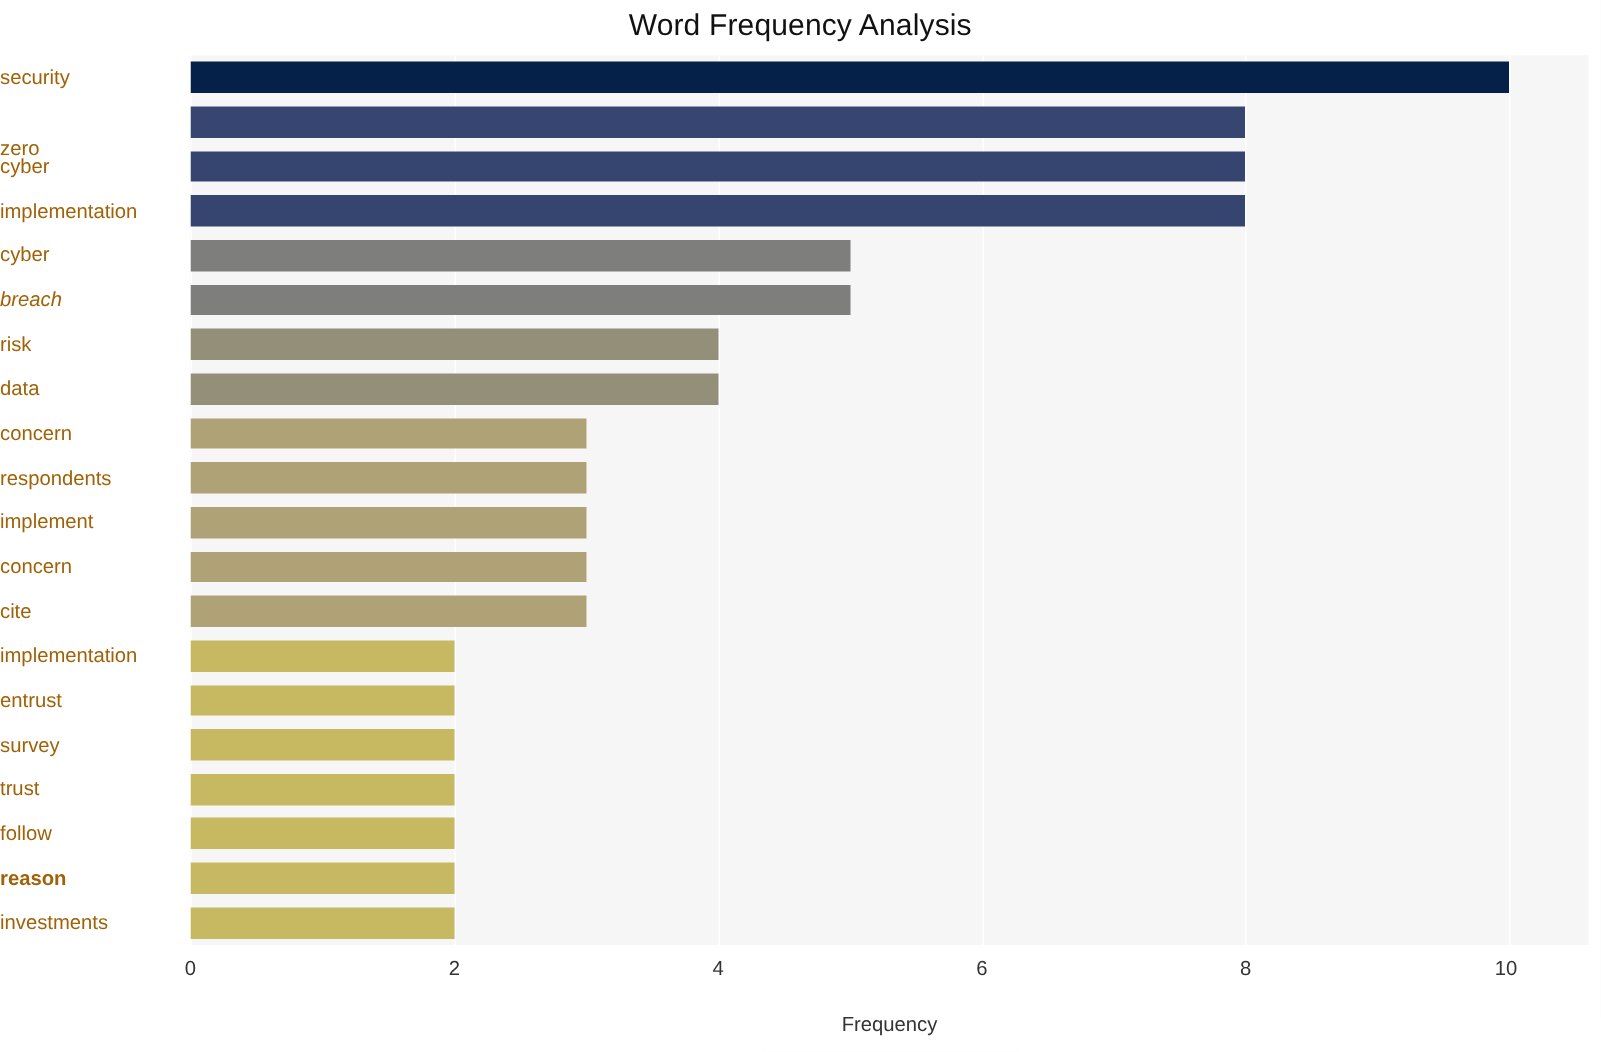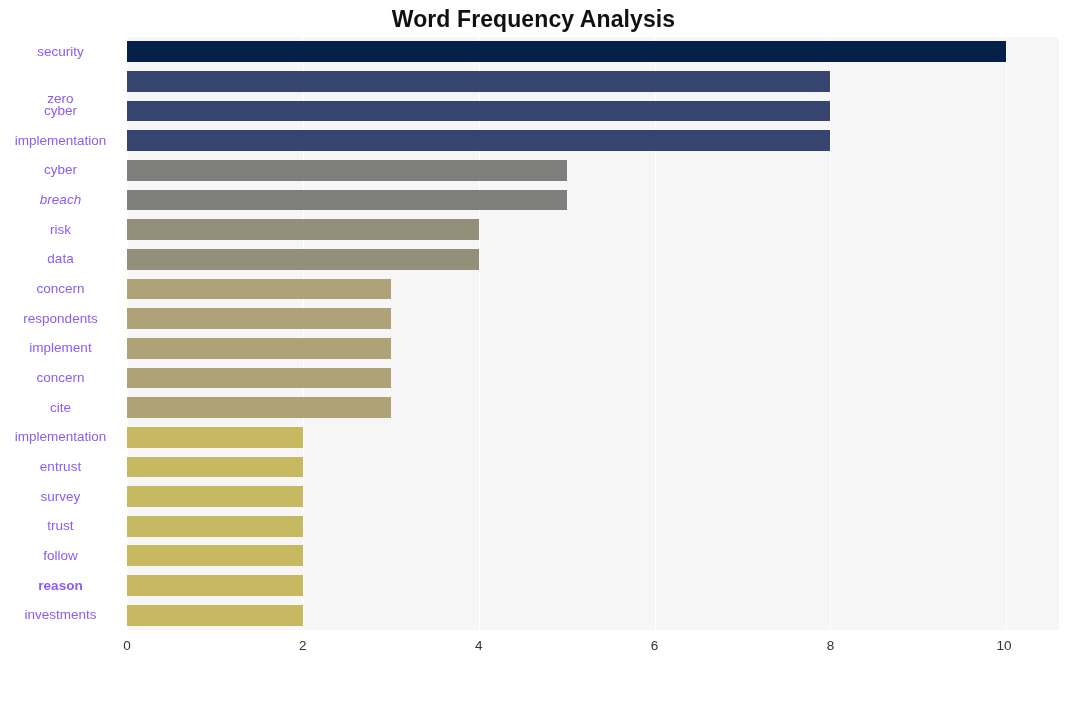--- a/index.html
+++ b/index.html
@@ -20,22 +20,22 @@
     background: #ffffff;
   }
 
   
   #chart-title {
     position: absolute;
     left: 0;
     top: 6px;
     width: 1067px;
     text-align: center;
-    font-size: 23px;
-    font-weight: bold;
+    font-size: 20px;
+    font-weight: normal;
     color: #111111;
     letter-spacing: 0.1px;
   }
 
   
   #plot-area {
     position: absolute;
     left: 127px;
     top: 37px;
     width: 932px;
@@ -79,23 +79,23 @@
     left: 0;
     top: 37px;
     width: 121px;
     height: 593px;
   }
 
   .y-tick-label {
     position: absolute;
     right: 0;
     width: 121px;
-    text-align: center;
+    text-align: left;
     font-size: 13.5px;
-    color: #8b5cf6;
+    color: #a16207;
     white-space: nowrap;
     line-height: 1;
   }
 
   
   #x-axis-labels {
     position: absolute;
     left: 127px;
     top: 638px;
     width: 932px;
@@ -226,14 +226,15 @@
 
   <div id="x-axis-labels">
       <div class="x-tick-label" style="left: 0px;">0</div>
       <div class="x-tick-label" style="left: 175.849px;">2</div>
       <div class="x-tick-label" style="left: 351.698px;">4</div>
       <div class="x-tick-label" style="left: 527.547px;">6</div>
       <div class="x-tick-label" style="left: 703.396px;">8</div>
       <div class="x-tick-label" style="left: 877px;">10</div>
     </div>
 
+  <div id="x-axis-title">Frequency</div>
 
 </div>
 
 </body></html>

